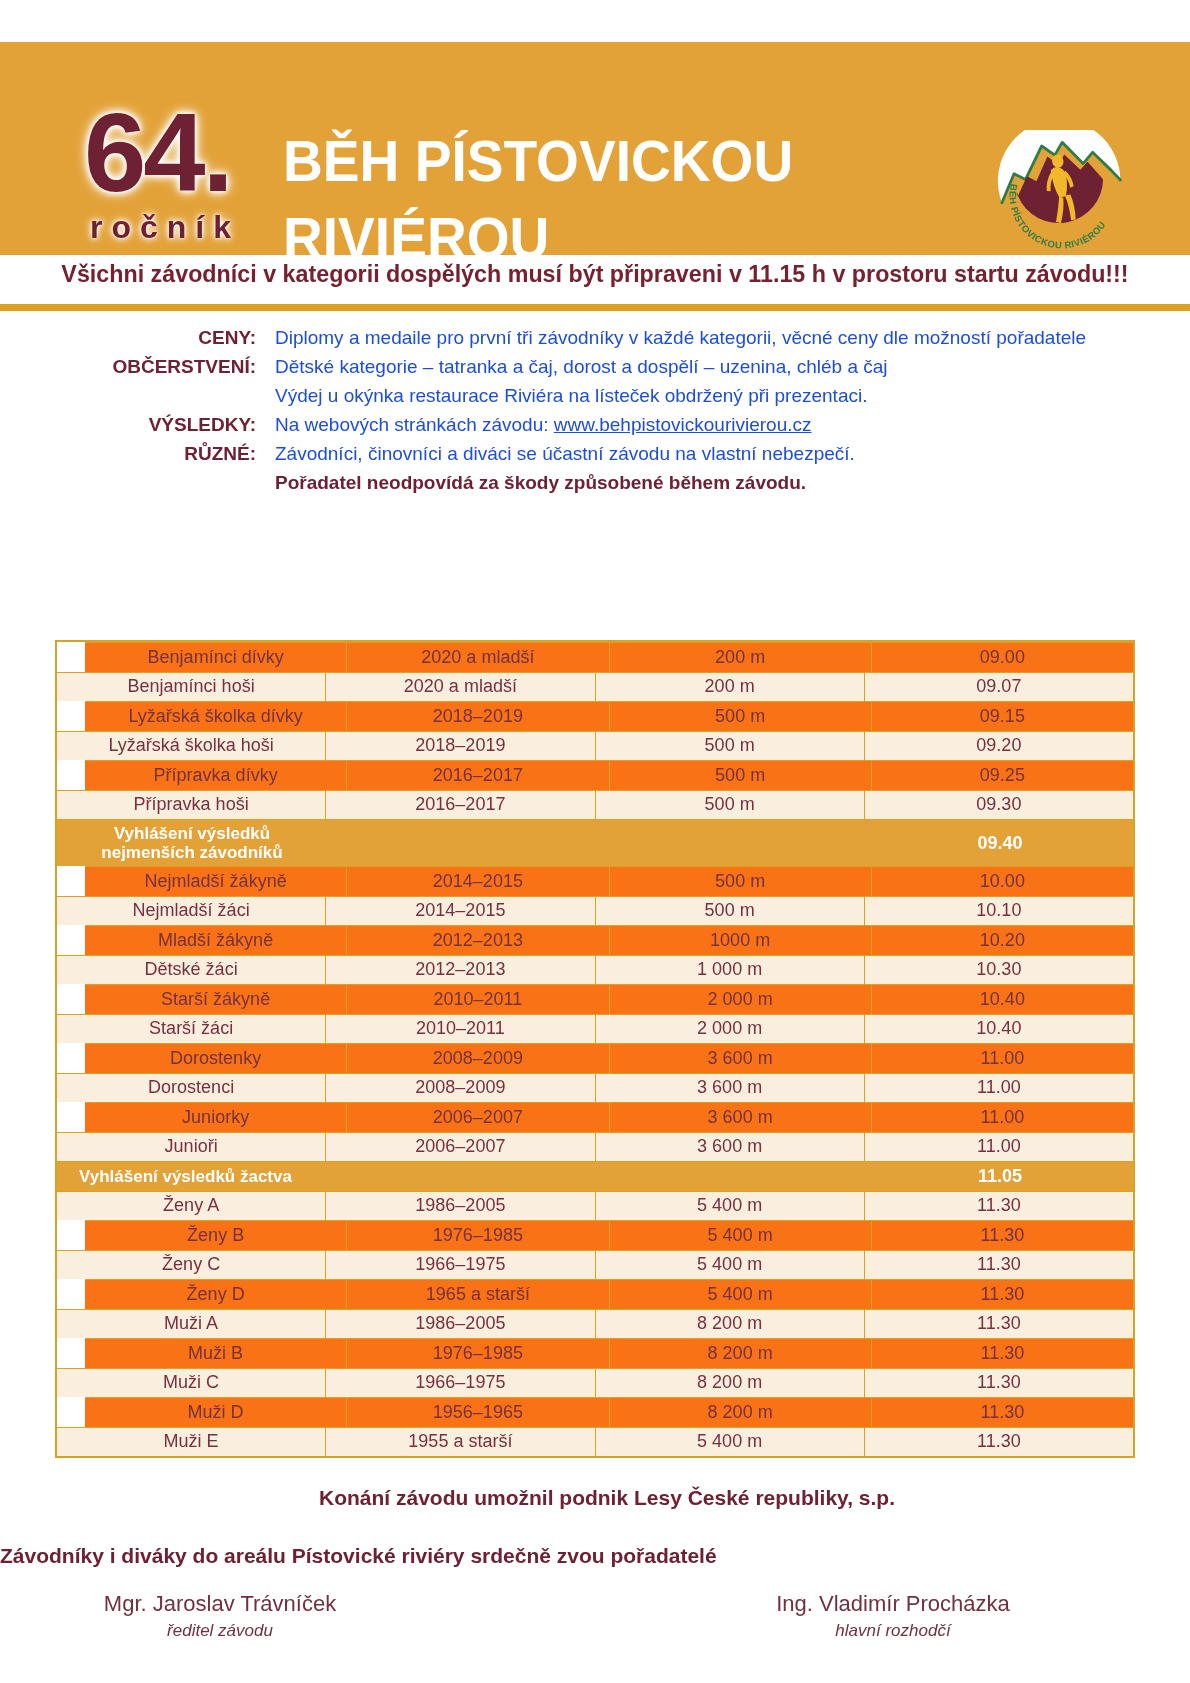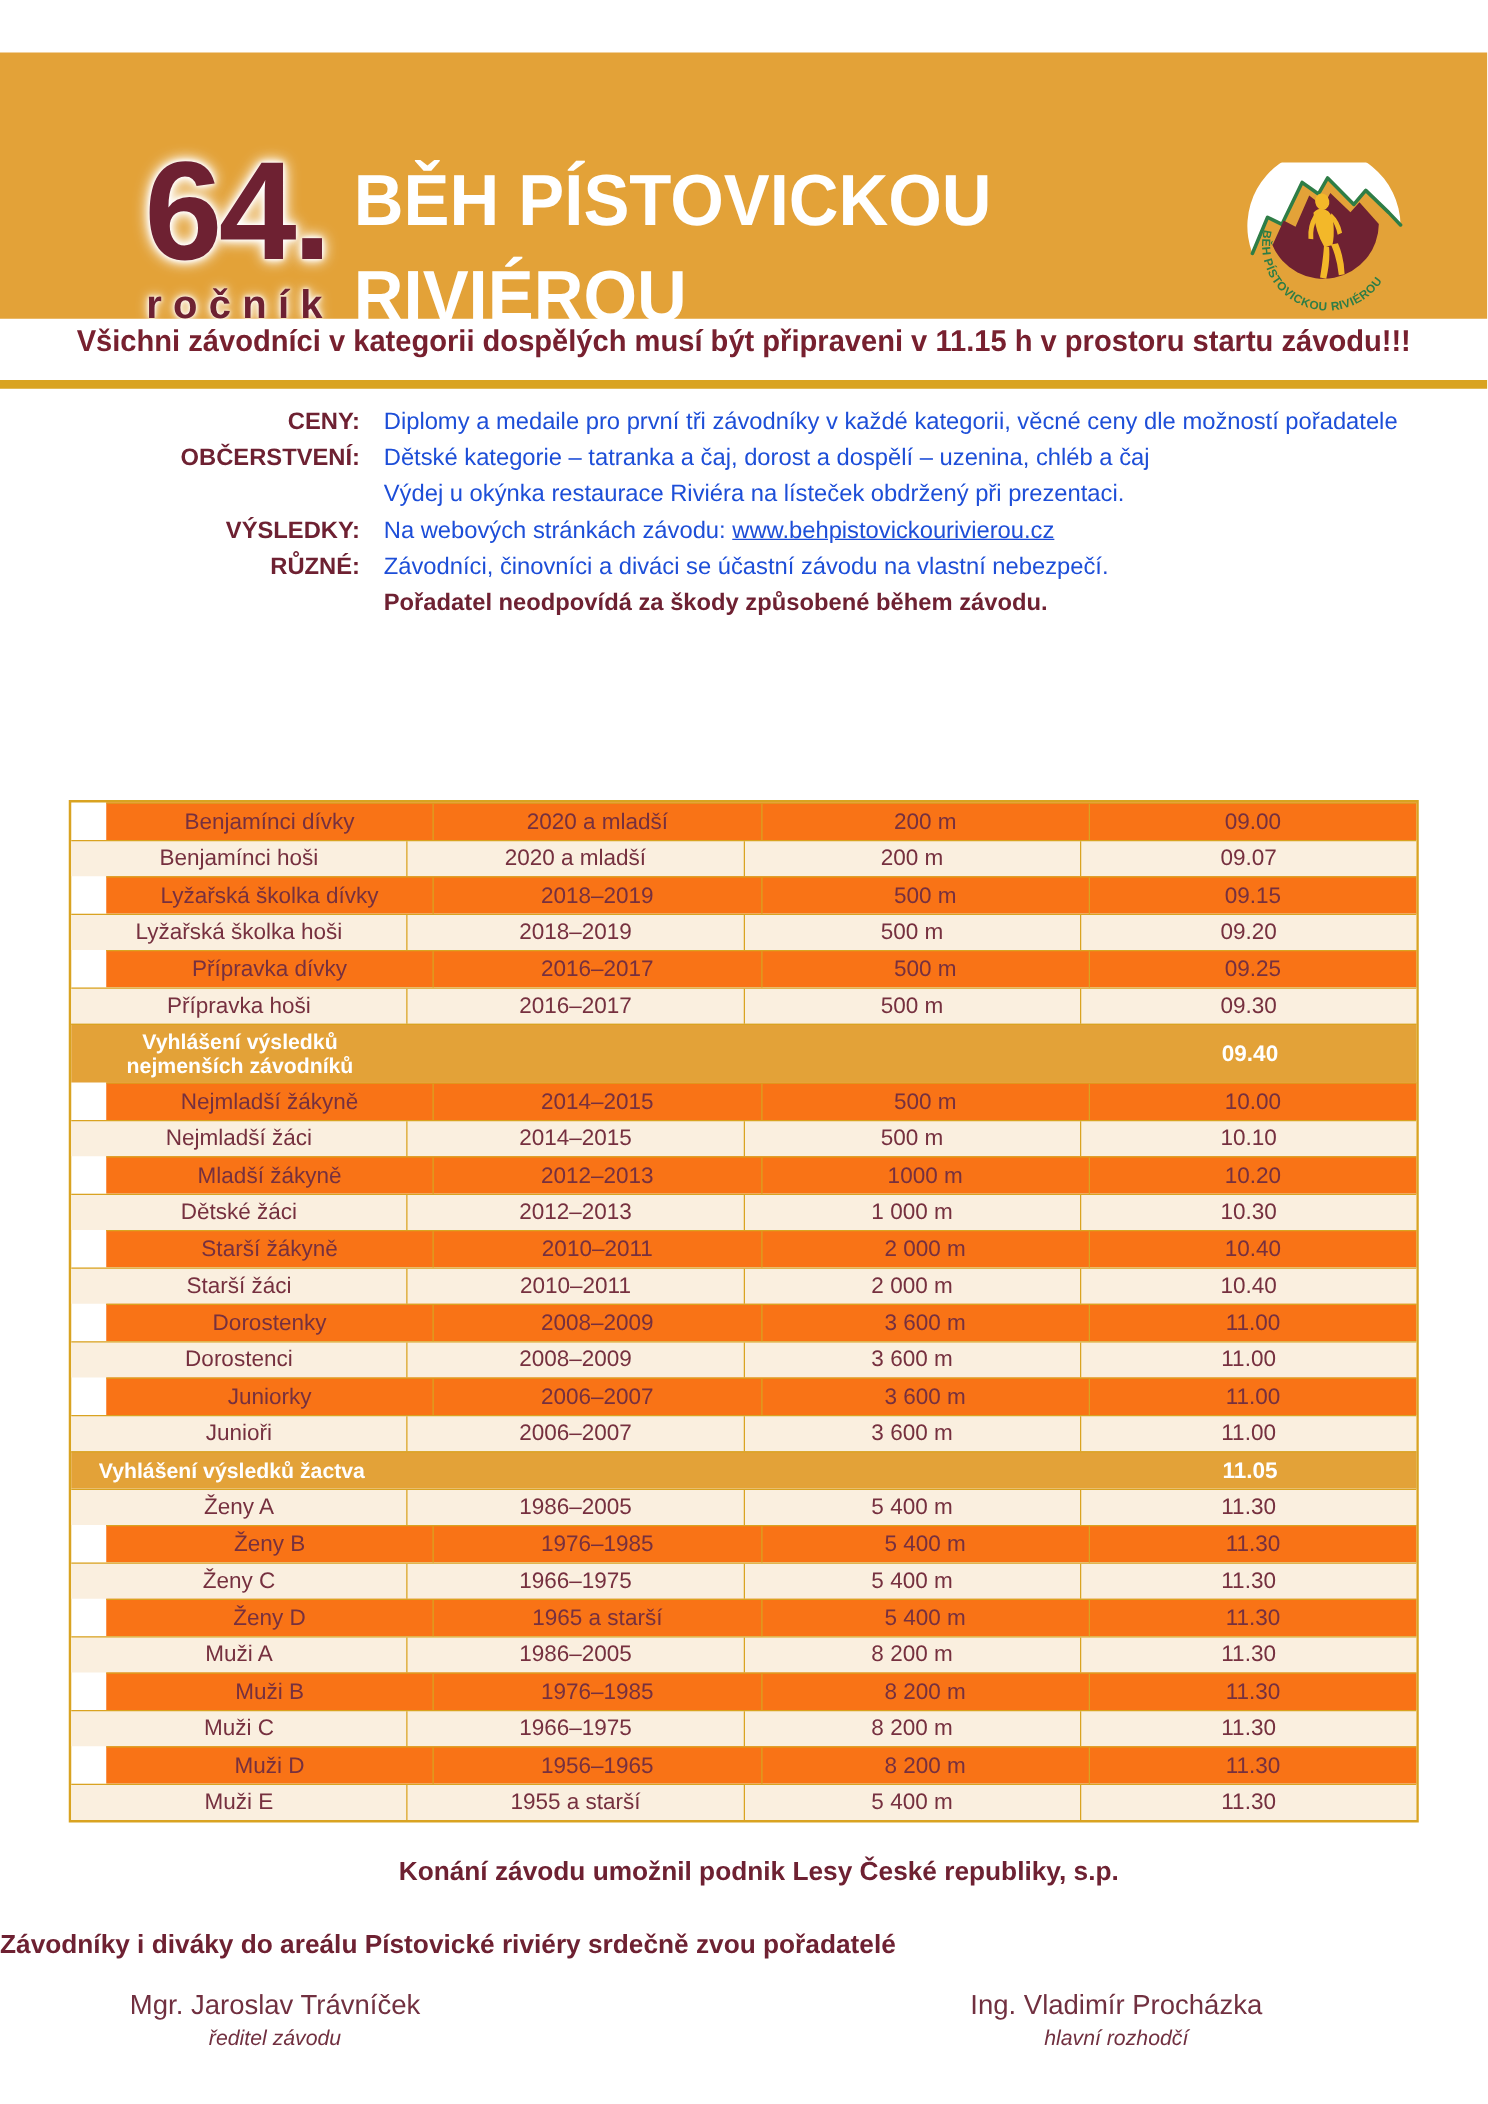--- a/index.html
+++ b/index.html
@@ -2,21 +2,21 @@
 <html lang="cs"><head>
 <meta charset="utf-8">
 <style>
   html,body{margin:0;padding:0;background:#ffffff;}
   .page{
     position:relative;width:1190px;height:1683px;margin:0 auto;background:#ffffff;
     font-family:"Liberation Sans",sans-serif;overflow:hidden;
   }
   
   .band{position:absolute;left:0;top:42px;width:1190px;height:213px;background:#E3A238;}
-  .edition{position:absolute;left:84px;top:74px;width:210px;text-align:center;color:#6E2132;}
+  .edition{position:absolute;left:84px;top:58px;width:210px;color:#6E2132;}
   .edition-number{
     font-size:112px;font-weight:bold;letter-spacing:-3px;line-height:105px;
     text-shadow:0 0 3px #fff,0 0 6px #fff,0 0 10px #fff,0 0 14px rgba(255,255,255,.95);
   }
   .edition-label{
     font-size:32px;font-weight:bold;letter-spacing:9px;margin-top:4px;margin-left:6px;
     text-shadow:0 0 3px #fff,0 0 6px #fff,0 0 10px rgba(255,255,255,.95);
   }
   .title{
     position:absolute;left:283px;top:80px;color:#ffffff;font-weight:bold;
@@ -27,21 +27,21 @@
   
   .notice{
     position:absolute;left:0;top:260px;width:1190px;text-align:center;
     color:#77202F;font-weight:bold;font-size:24px;white-space:nowrap;
     transform:scaleX(.97);transform-origin:center top;
   }
   .rule{position:absolute;left:0;top:304px;width:1190px;height:7px;background:#D9A321;}
   
   .info{position:absolute;left:0;top:323px;width:1125px;}
   .info-row{display:flex;line-height:29px;font-size:19px;}
-  .info-label{flex:0 0 256px;text-align:right;font-weight:bold;color:#6E2132;padding-left:32px;}
+  .info-label{flex:0 0 256px;text-align:right;font-weight:bold;color:#6E2132;}
   .info-text{margin-left:19px;color:#1d4ed8;}
   .info-text.bold{font-weight:bold;color:#6E2132;}
   .link{text-decoration:underline;cursor:pointer;}
   
   .table{
     position:absolute;left:55px;top:640px;width:1080px;
     border:2px solid #D9A321;box-sizing:border-box;background:#fff;
   }
   .t-header{display:flex;height:28px;background:#E3A238;}
   .t-hcell{flex:1 1 0;display:flex;align-items:center;justify-content:center;

